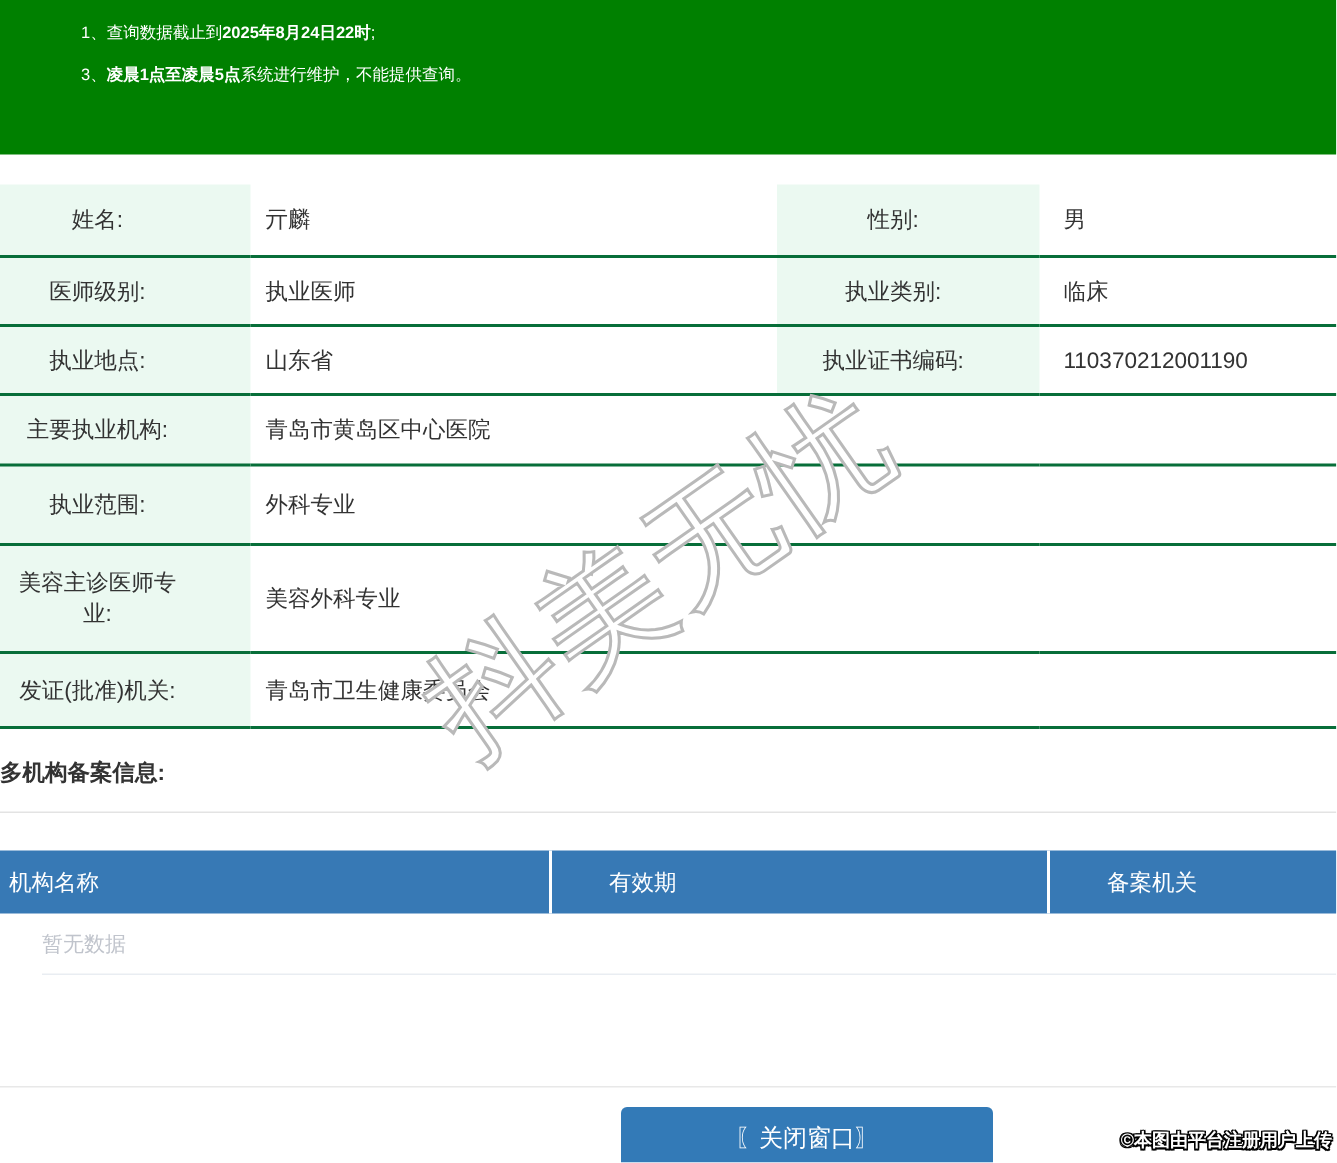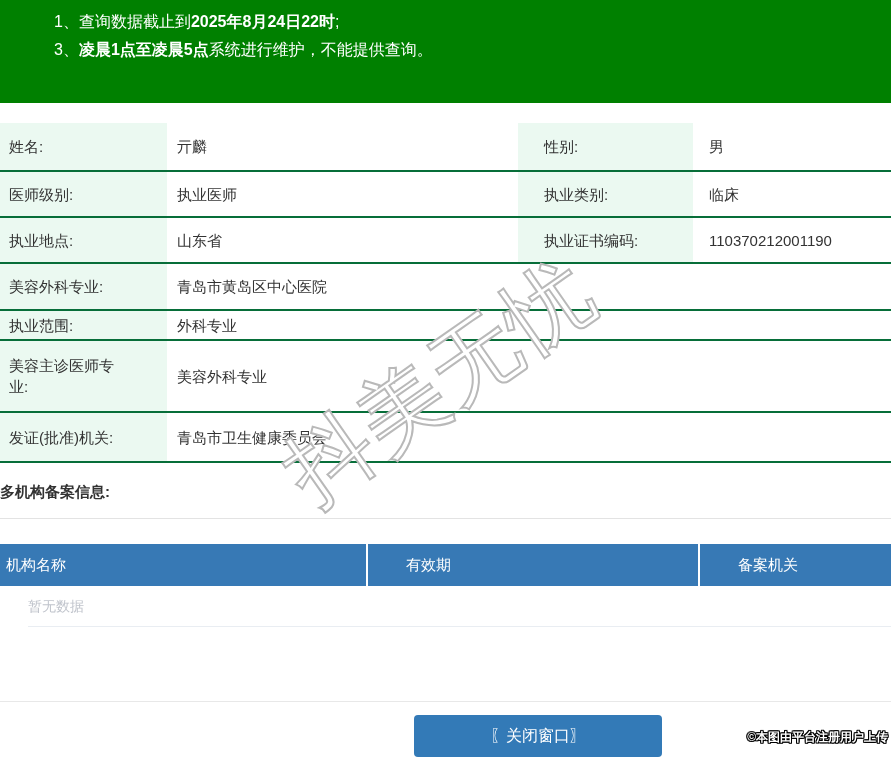--- a/index.html
+++ b/index.html
@@ -10,28 +10,28 @@
     --button-blue:#337ab7;
     --empty-text:#c0c4cc;
   }
   *{margin:0;padding:0;box-sizing:border-box;}
   html,body{background:#fff;}
   body{font-family:"Liberation Sans","DejaVu Sans",sans-serif;}
   .page{position:relative;width:891px;height:775px;overflow:hidden;background:#fff;}
 
   
   .banner{height:103px;background:var(--banner-green);padding:8px 10px 0 54px;}
-  .banner .line{color:#fff;font-size:16px;line-height:28px;white-space:nowrap;}
+  .banner .line{color:#fff;font-size:11px;line-height:28px;white-space:nowrap;}
   .banner b{font-weight:bold;}
 
   
   table.profile{width:891px;margin-top:20px;border-collapse:collapse;table-layout:fixed;position:relative;z-index:1;}
   table.profile td{vertical-align:middle;font-size:15px;color:#333;line-height:21px;}
   table.profile tr{border-bottom:2px solid var(--row-border-green);}
-  td.lbl{background:var(--label-bg);padding:0 46px 0 9px;}
+  td.lbl{background:var(--label-bg);padding:0 46px 0 9px;text-align:center;}
   td.lbl2{padding-left:26px;}
   td.val{padding-left:10px;}
   td.val2{padding-left:16px;}
 
   
   .watermark{position:absolute;left:440px;top:383px;transform:translate(-50%,-50%) rotate(-35deg);
     font-size:86px;letter-spacing:2px;white-space:nowrap;color:#fff;
     -webkit-text-stroke:2px #b9b9b9;z-index:2;pointer-events:none;}
 
   
@@ -82,24 +82,24 @@
       <td class="lbl lbl2">执业类别:</td>
       <td class="val val2">临床</td>
     </tr>
     <tr style="height:46px">
       <td class="lbl">执业地点:</td>
       <td class="val">山东省</td>
       <td class="lbl lbl2">执业证书编码:</td>
       <td class="val val2">110370212001190</td>
     </tr>
     <tr style="height:47px">
-      <td class="lbl">美容外科专业:</td>
+      <td class="lbl">主要执业机构:</td>
       <td class="val" colspan="3">青岛市黄岛区中心医院</td>
     </tr>
-    <tr style="height:30px">
+    <tr style="height:53px">
       <td class="lbl">执业范围:</td>
       <td class="val" colspan="3">外科专业</td>
     </tr>
     <tr style="height:72px">
       <td class="lbl">美容主诊医师专业:</td>
       <td class="val" colspan="3">美容外科专业</td>
     </tr>
     <tr style="height:50px">
       <td class="lbl">发证(批准)机关:</td>
       <td class="val" colspan="3">青岛市卫生健康委员会</td>

